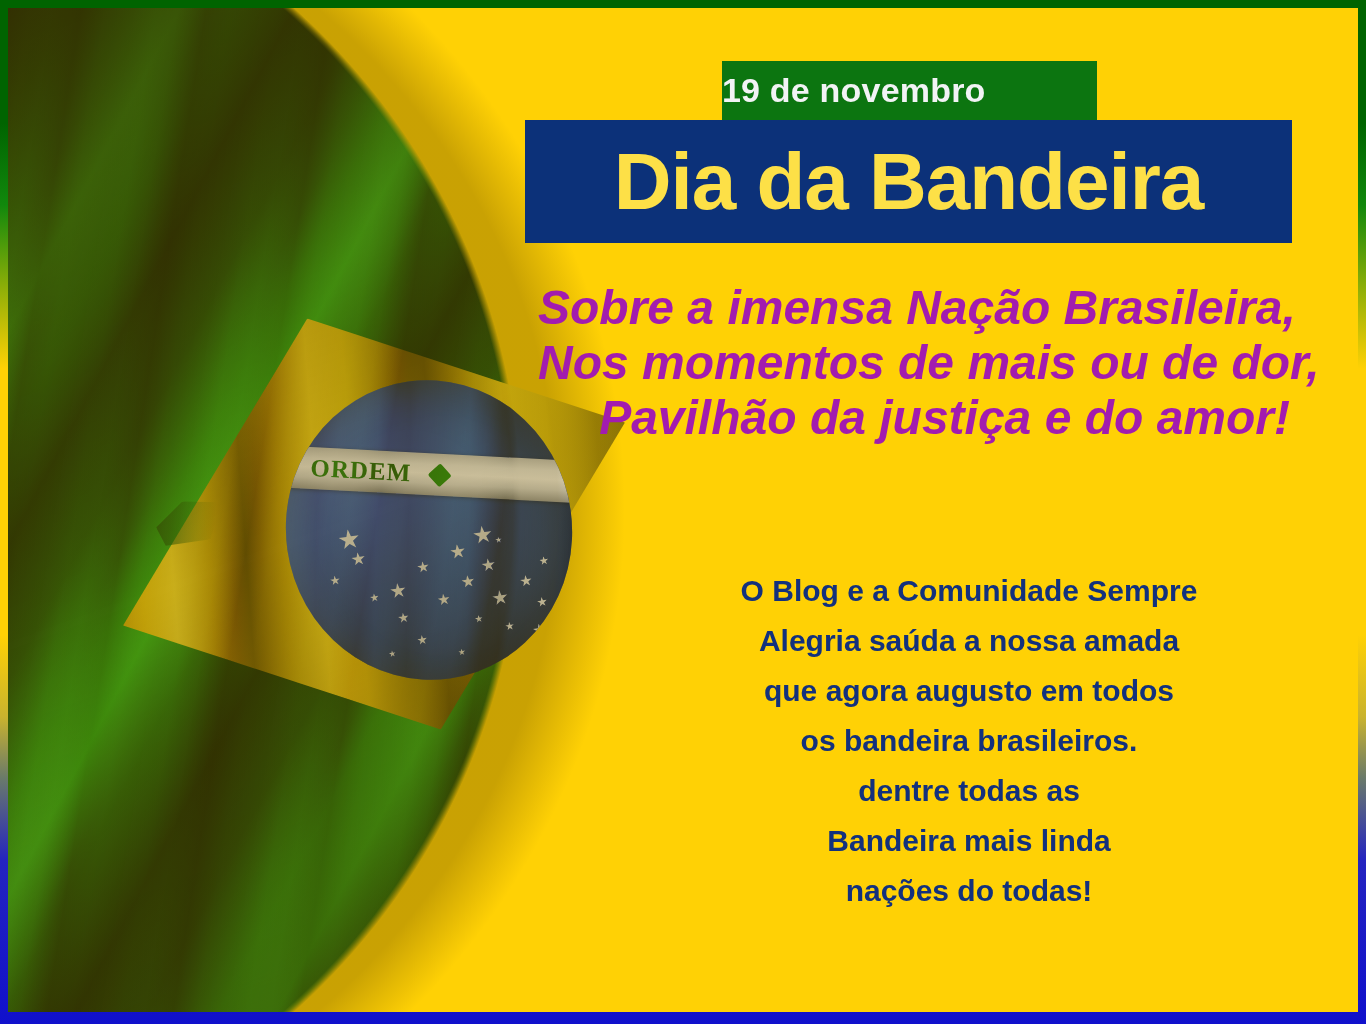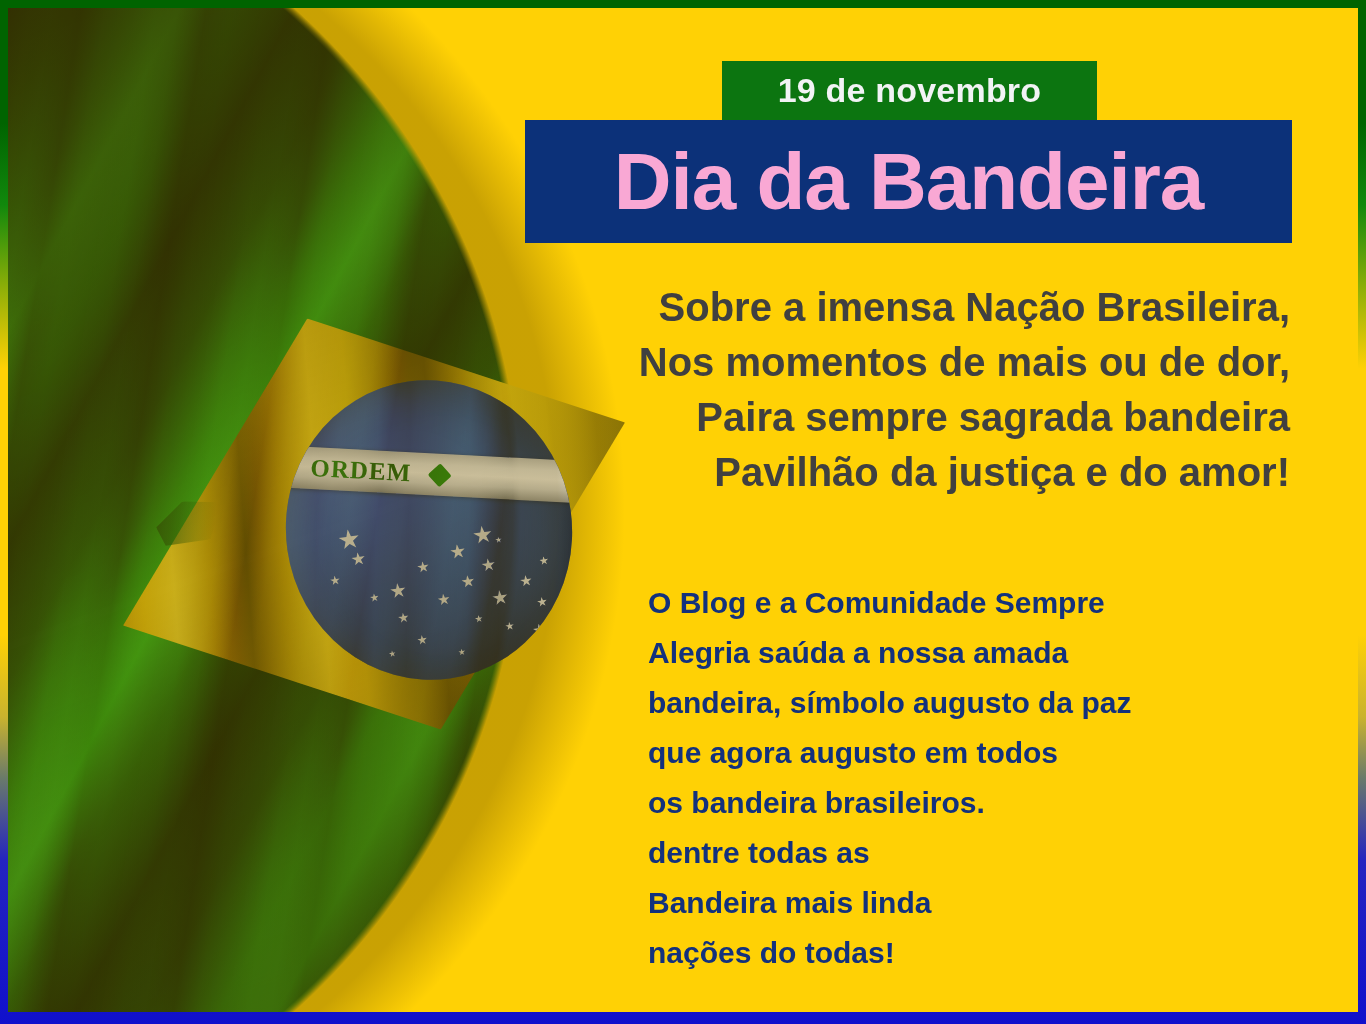--- a/index.html
+++ b/index.html
@@ -202,65 +202,66 @@
        rgba(120,90,0,.40) 0 63.4%, rgba(120,90,0,0) 69%);
     pointer-events:none;
   }
 
   
   #date-badge {
     position:absolute;
     left:714px; top:53px;
     width:375px; height:59px;
     background:#0c7510;
-    display:flex; align-items:center; justify-content:center;
+    display:flex; align-items:center; 
     z-index:10;
   }
   #date-badge .label {
     color:#f2f3f5;
     font-size:34px; font-weight:bold;
     letter-spacing:.2px;
     white-space:nowrap;
   }
 
   #title-box {
     position:absolute;
     left:517px; top:112px;
     width:767px; height:123px;
     background:#0c3179;
     display:flex; align-items:center; justify-content:center;
     z-index:9;
   }
   #title-box .label {
-    color:#f9a8d4;
+    color:#fde047;
     font-size:80px; font-weight:bold;
     letter-spacing:-1px;
     white-space:nowrap;
     line-height:1;
   }
 
   #poem {
     position:absolute;
     left:530px; top:272px;
     width:752px;
     text-align:right;
     z-index:8;
   }
   #poem .line {
-    color:#404040;
-    font-size:40px; font-weight:bold;
+    color:#a21caf;
+    font-size:48px; font-weight:bold;
     line-height:55px;
     white-space:nowrap;
+    font-style:italic;
   }
 
   #message {
     position:absolute;
-    left:640px; top:570px;
+    left:640px; top:558px;
     width:642px;
-    text-align:left;
+    text-align:center;
     z-index:8;
   }
   #message .line {
     color:#13317d;
     font-size:30px; font-weight:bold;
     line-height:50px;
     white-space:nowrap;
   }
 </style>
 </head>
@@ -317,28 +318,26 @@
       <span class="label">19 de novembro</span>
     </div>
 
     <div id="title-box">
       <span class="label">Dia da Bandeira</span>
     </div>
 
     <div id="poem">
         <div class="line">Sobre a imensa Nação Brasileira,</div>
         <div class="line">Nos momentos de mais ou de dor,</div>
-        <div class="line">Paira sempre sagrada bandeira</div>
         <div class="line">Pavilhão da justiça e do amor!</div>
       </div>
 
     <div id="message">
         <div class="line">O Blog e a Comunidade Sempre</div>
         <div class="line">Alegria saúda a nossa amada</div>
-        <div class="line">bandeira, símbolo augusto da paz</div>
         <div class="line">que agora augusto em todos</div>
         <div class="line">os bandeira brasileiros.</div>
         <div class="line">dentre todas as</div>
         <div class="line">Bandeira mais linda</div>
         <div class="line">nações do todas!</div>
       </div>
 
   </div>
 </div>
 

